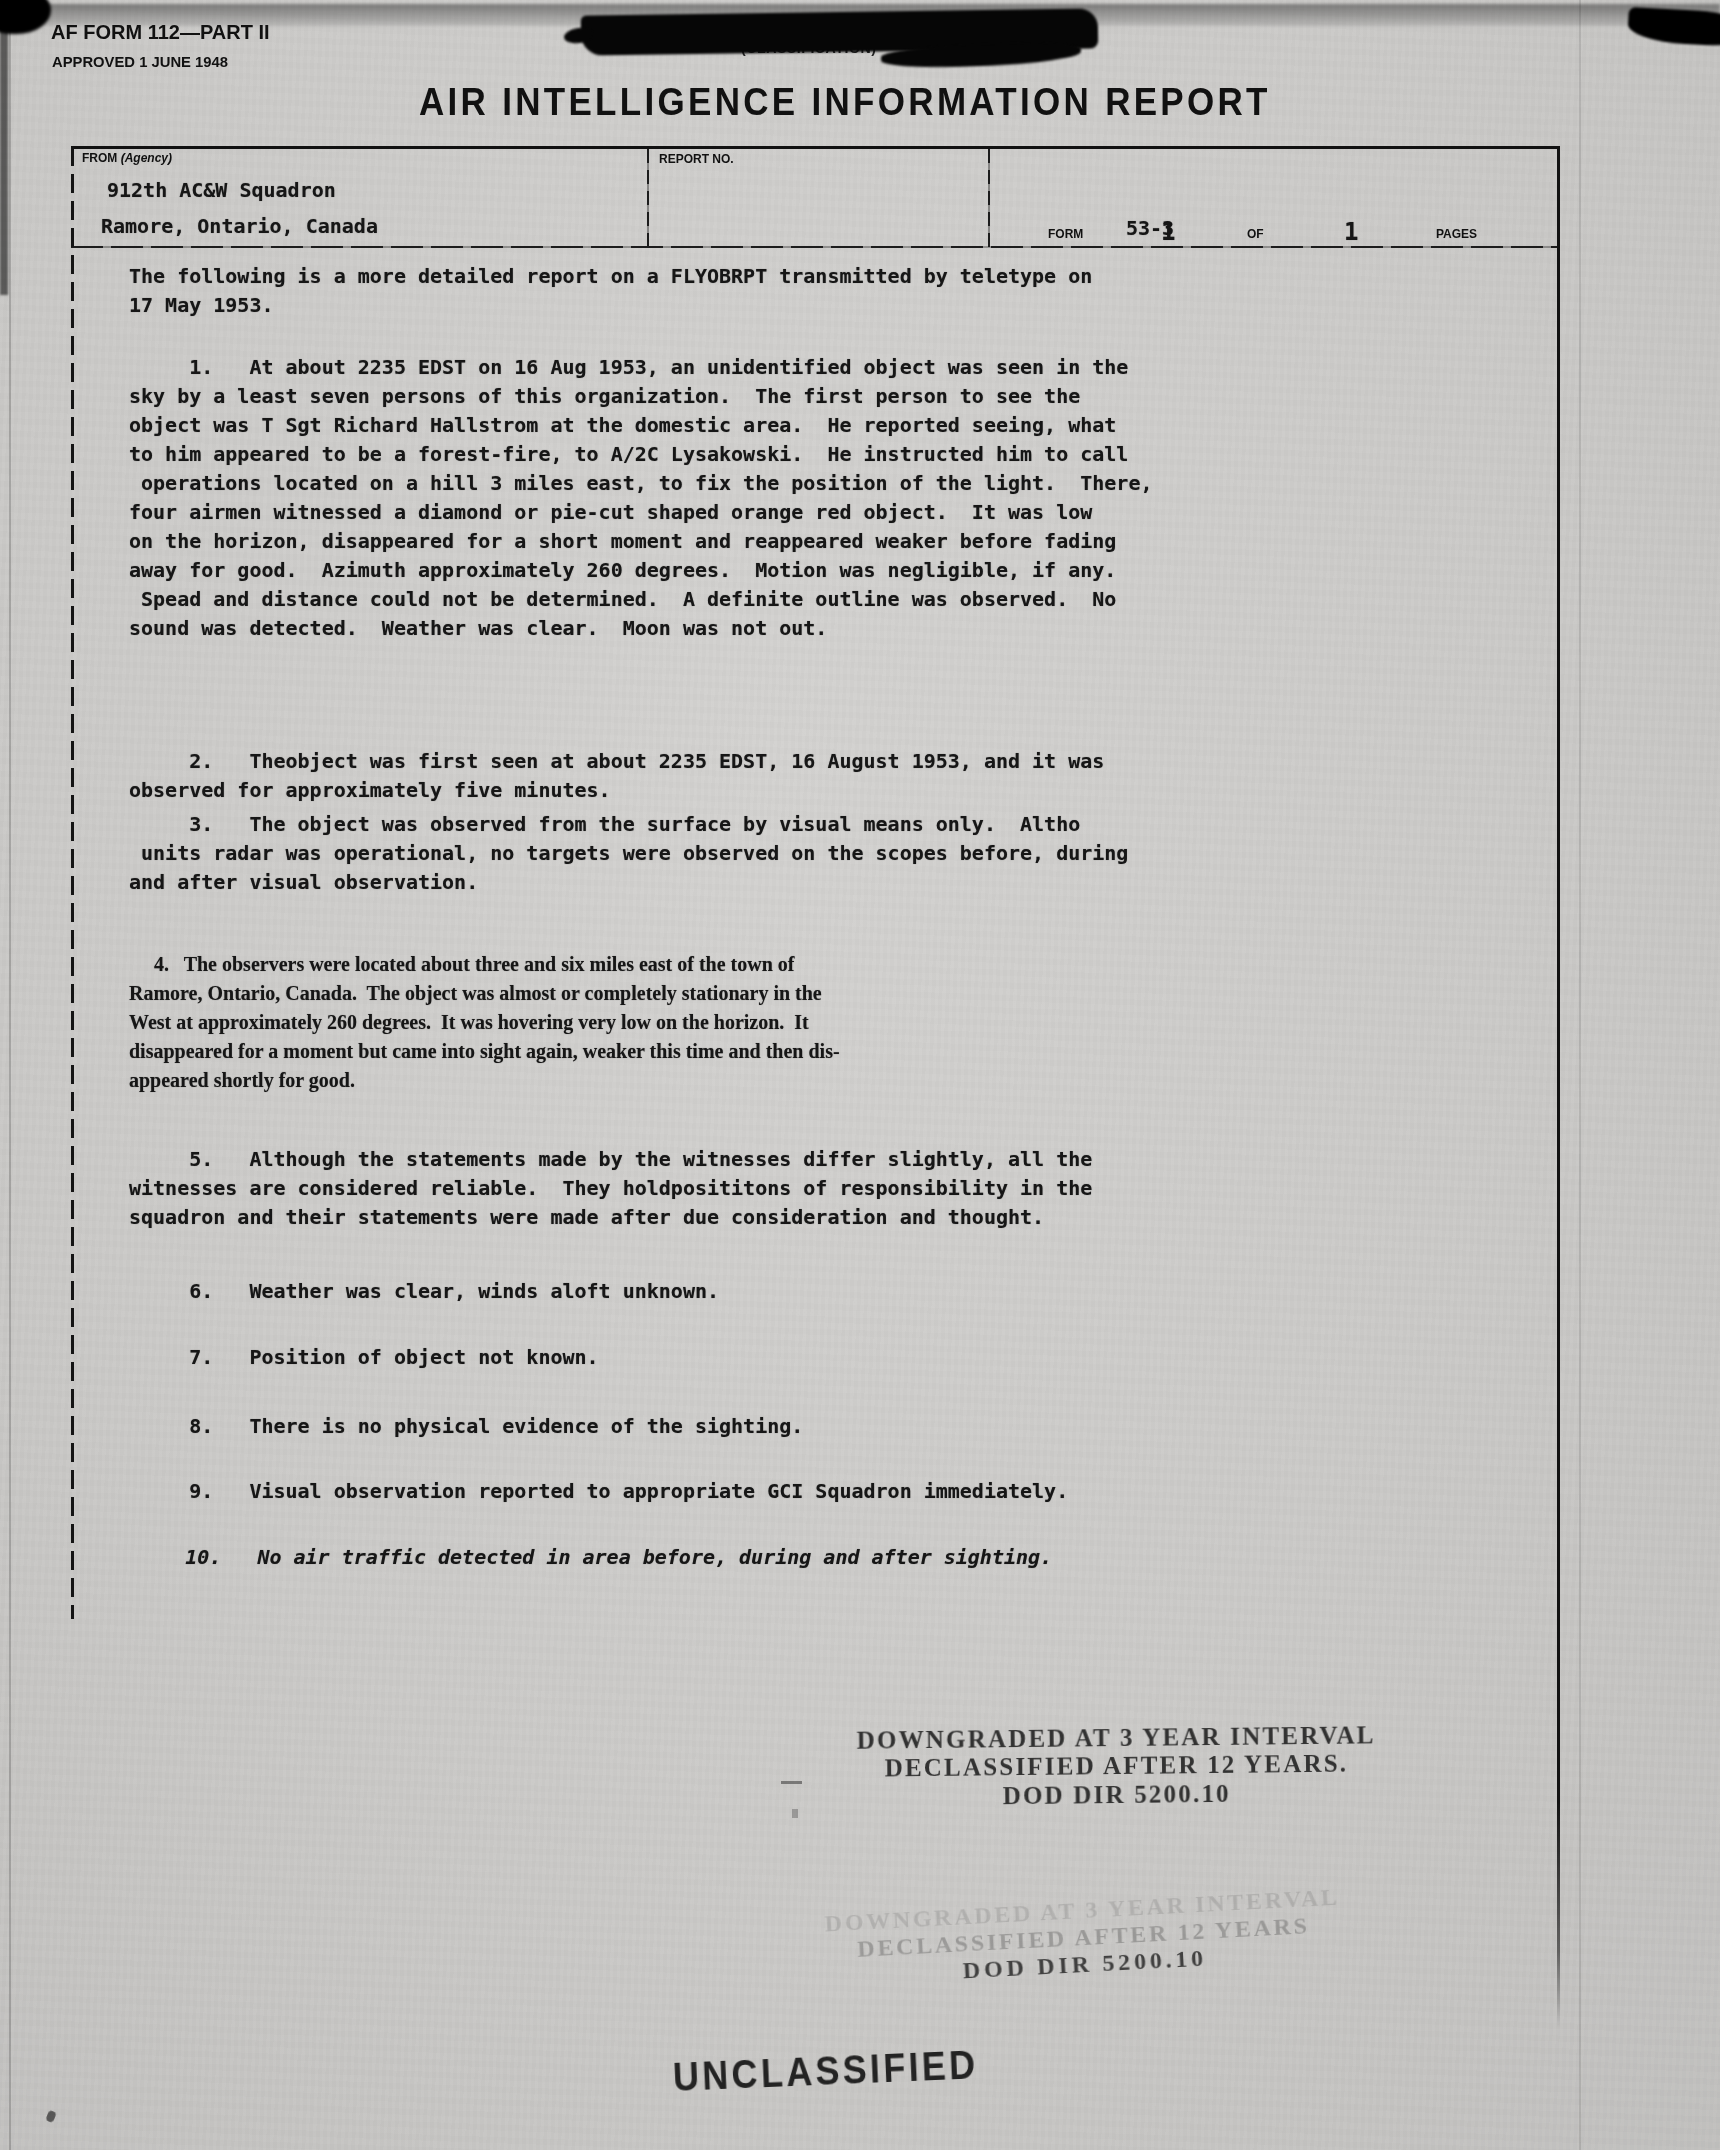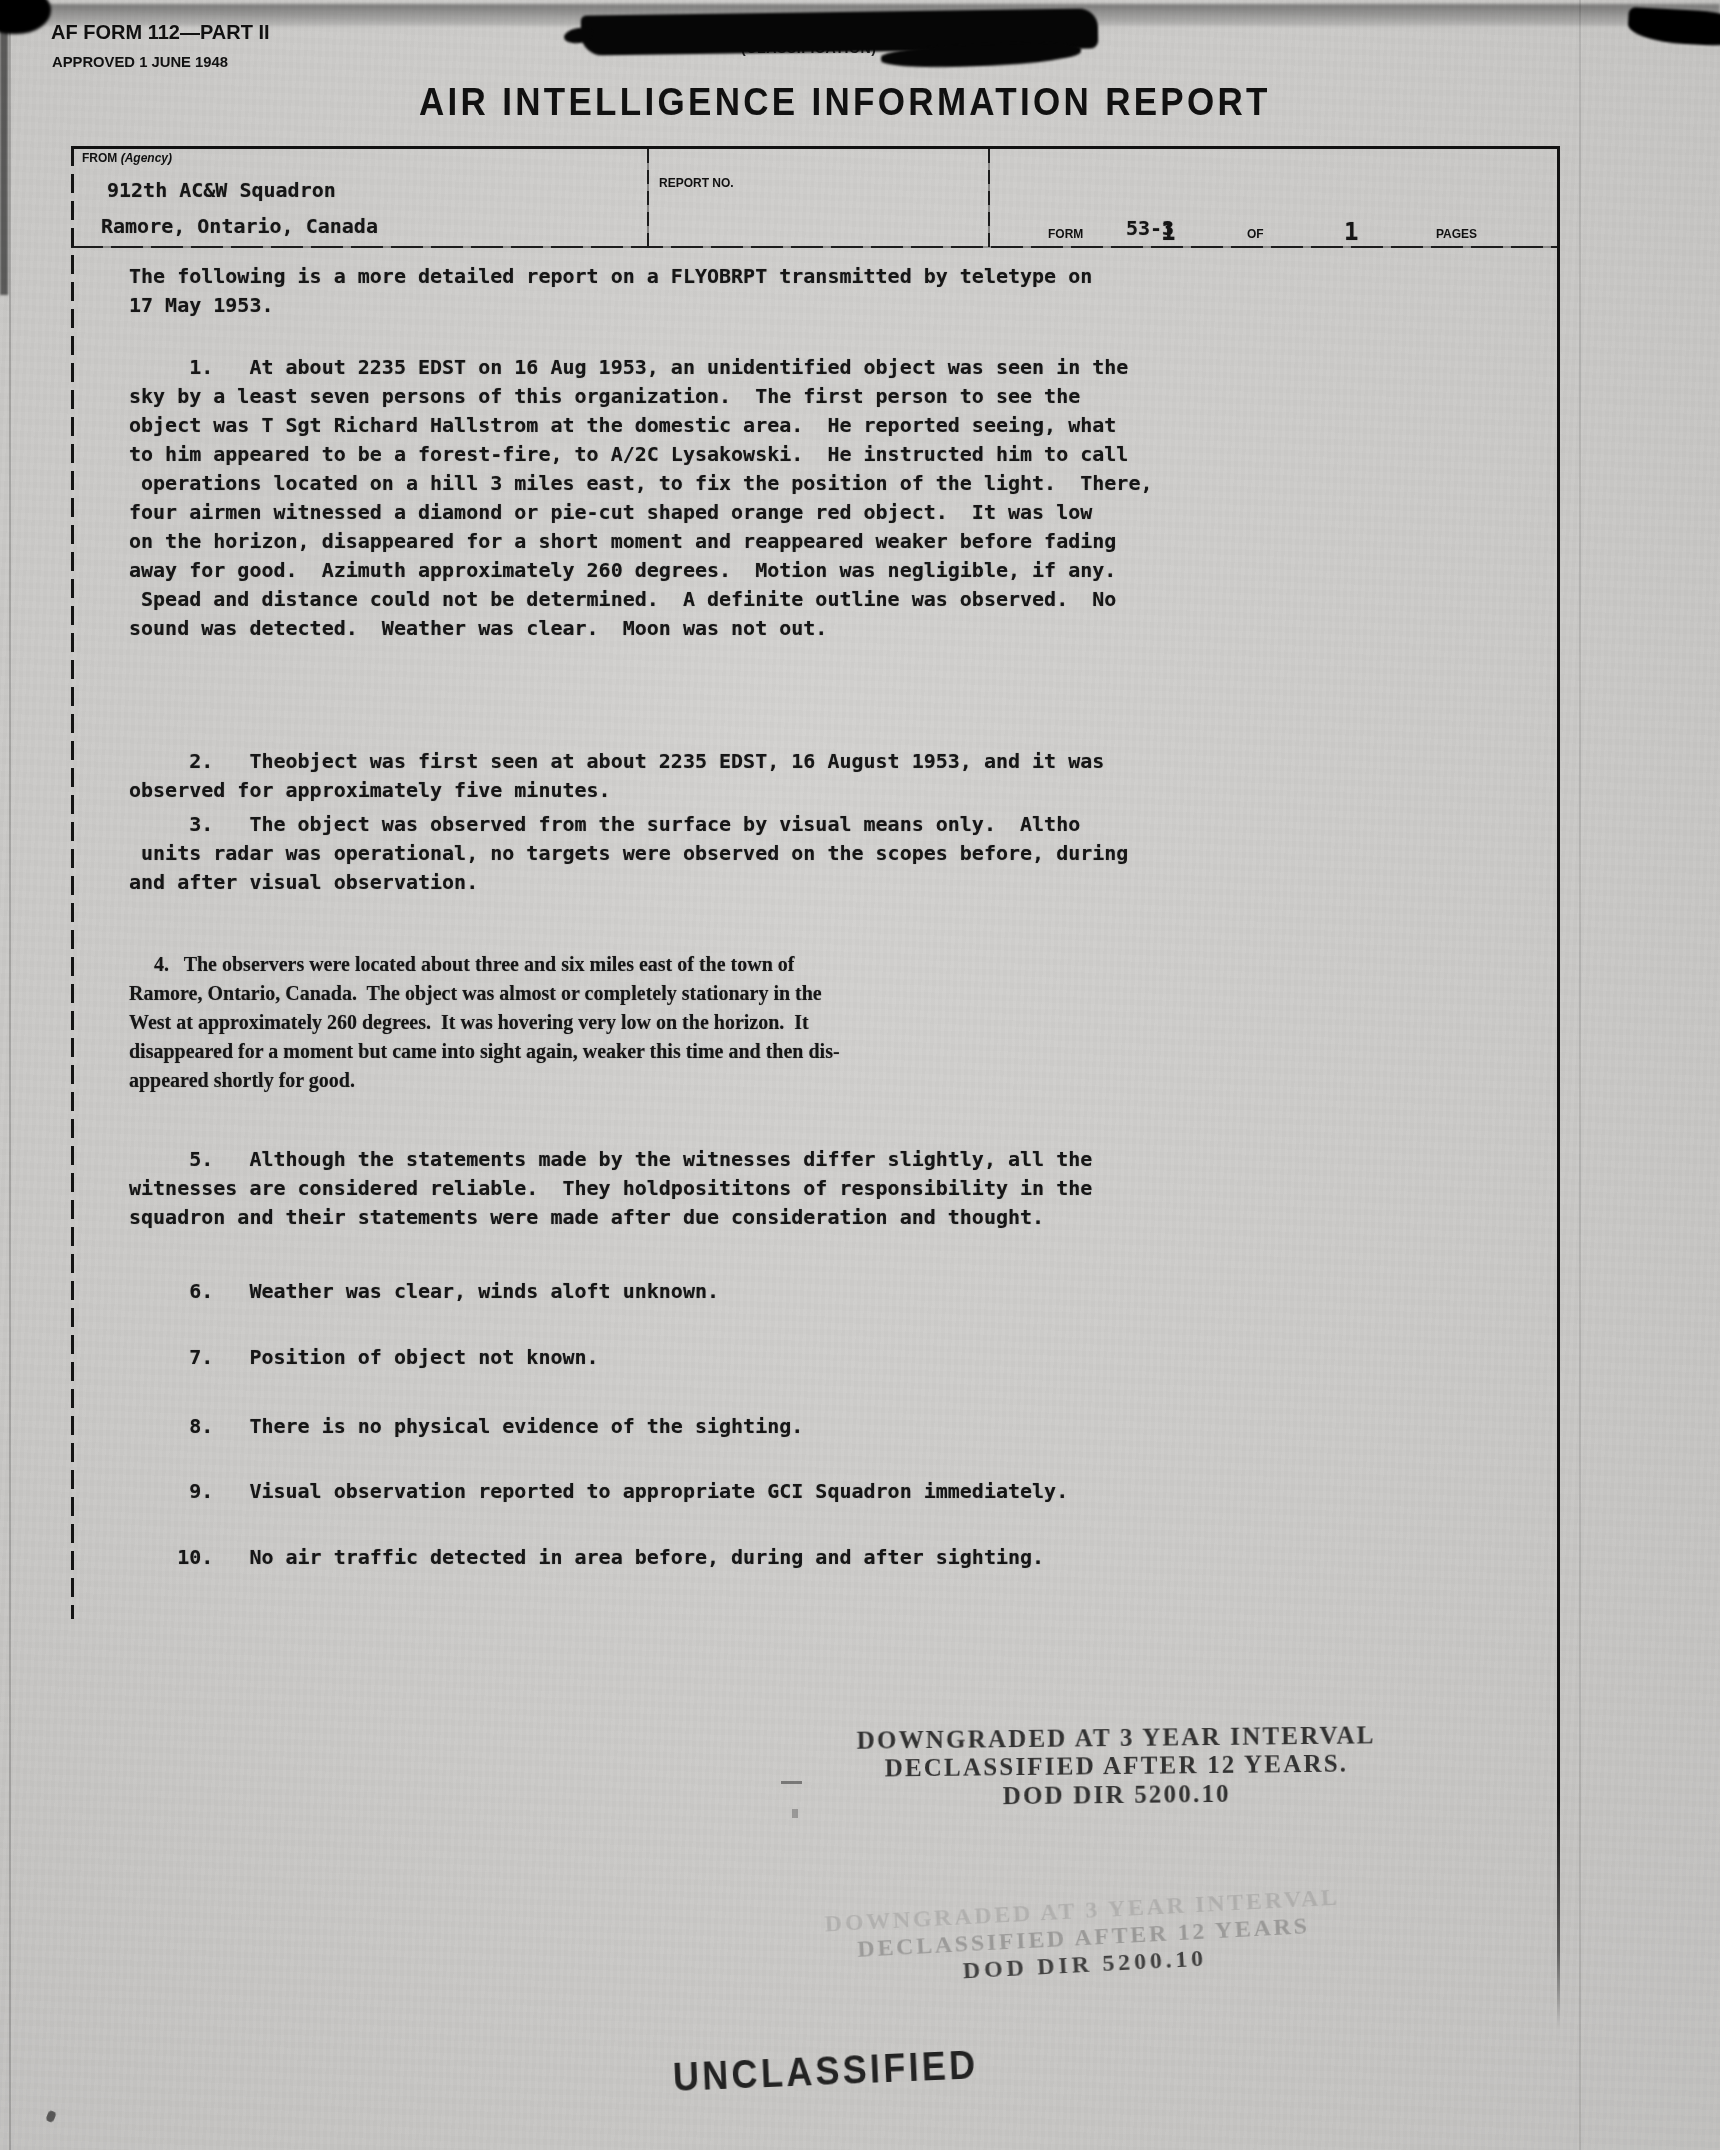--- a/index.html
+++ b/index.html
@@ -92,21 +92,21 @@
   <div class="abs title">AIR INTELLIGENCE INFORMATION REPORT</div>
 
   <div class="abs h-top"></div>
   <div class="abs h-bottom"></div>
   <div class="abs v-div" style="left:647px;"></div>
   <div class="abs v-div" style="left:988px;"></div>
   <div class="abs left-border"></div>
   <div class="abs right-border"></div>
 
   <div class="abs flabel" style="left:82px;top:151px;"><span>FROM </span><span class="it">(Agency)</span></div>
-  <div class="abs flabel" style="left:659px;top:152px;margin-top:24px;">REPORT NO.</div>
+  <div class="abs flabel" style="left:659px;top:152px;">REPORT NO.</div>
   <div class="abs tw" style="left:107px;top:176px;">912th AC&amp;W Squadron</div>
   <div class="abs tw" style="left:101px;top:212px;">Ramore, Ontario, Canada</div>
   <div class="abs tw" style="left:1126px;top:214px;">53-3</div>
   <div class="abs flabel" style="left:1048px;top:227px;">FORM</div>
   <div class="abs tw tw-sm" style="left:1161px;top:218px;">1</div>
   <div class="abs flabel" style="left:1247px;top:227px;">OF</div>
   <div class="abs tw tw-sm" style="left:1344px;top:218px;">1</div>
   <div class="abs flabel" style="left:1436px;top:227px;">PAGES</div>
 
   <div id="report-body">
@@ -132,21 +132,21 @@
 West at approximately 260 degrees.  It was hovering very low on the horizon.  It
 disappeared for a moment but came into sight again, weaker this time and then dis-
 appeared shortly for good.</div>
       <div class="abs tw" style="left: 129px; top: 1145px;">     5.   Although the statements made by the witnesses differ slightly, all the
 witnesses are considered reliable.  They holdposititons of responsibility in the
 squadron and their statements were made after due consideration and thought.</div>
       <div class="abs tw" style="left: 129px; top: 1277px;">     6.   Weather was clear, winds aloft unknown.</div>
       <div class="abs tw" style="left: 129px; top: 1343px;">     7.   Position of object not known.</div>
       <div class="abs tw" style="left: 129px; top: 1412px;">     8.   There is no physical evidence of the sighting.</div>
       <div class="abs tw" style="left: 129px; top: 1477px;">     9.   Visual observation reported to appropriate GCI Squadron immediately.</div>
-      <div class="abs tw" style="left: 129px; top: 1543px;">    10.   No air traffic detected in area before, during and after sighting.</div>
+      <div class="abs tw" style="left: 137px; top: 1543px; font-style: italic;">    10.   No air traffic detected in area before, during and after sighting.</div>
     </div>
 
   <div class="abs stamp stamp-down">
     <span style="display:block;">DOWNGRADED AT 3 YEAR INTERVAL</span>
     <span style="display:block;">DECLASSIFIED AFTER 12 YEARS.</span>
     <span style="display:block;">DOD DIR 5200.10</span>
   </div>
   <div class="abs stamp stamp-faded">
     <span class="l0">DOWNGRADED AT 3 YEAR INTERVAL</span>
     <span class="l1">DECLASSIFIED AFTER 12 YEARS</span>

